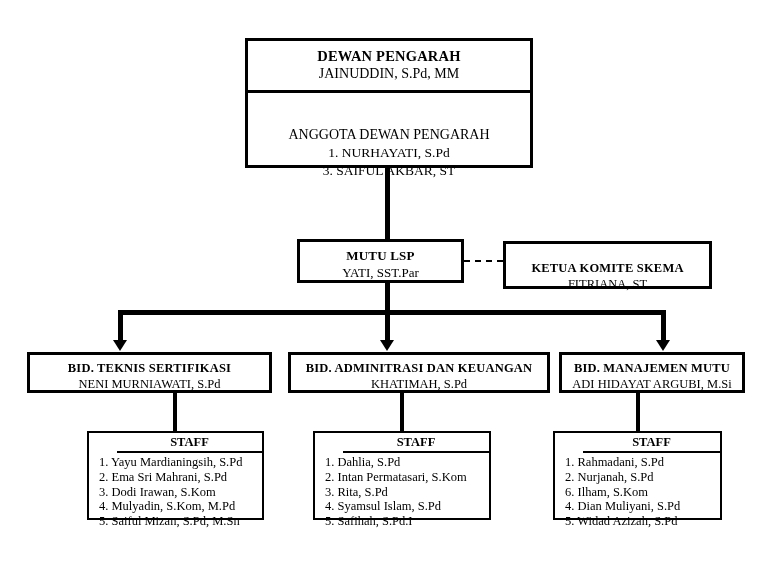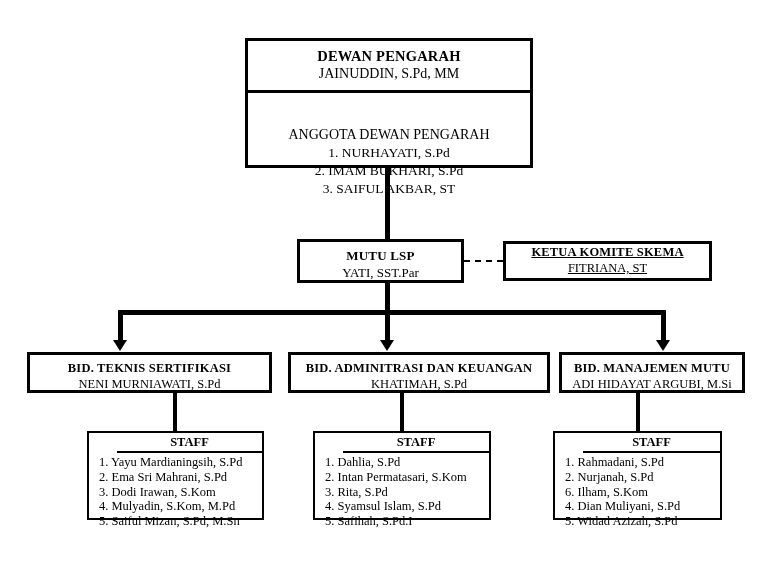--- a/index.html
+++ b/index.html
@@ -68,24 +68,23 @@
     height: 44px;
     padding-top: 5px;
   }
   #lsp-box .ttl { font-size: 13px; line-height: 17px; }
   #lsp-box .sub { font-size: 13px; line-height: 17px; }
 
   #komite-box {
     left: 503px;
     top: 241px;
     width: 209px;
-    height: 40px;
+    height: 48px;
     border-width: 3px;
-    padding-top: 0;
-    text-decoration: underline;
+    padding-top: 16px;
   }
   #komite-box .ttl { font-size: 12.5px; line-height: 16px; }
   #komite-box .sub { font-size: 12.5px; line-height: 16px; }
 
   
   .div-box {
     top: 352px;
     height: 41px;
     padding-top: 5px;
   }
@@ -148,21 +147,20 @@
 <div id="chart">
 
   <div class="box" id="board-box">
     <div id="board-head">
       <div class="ttl">DEWAN PENGARAH</div>
       <div class="sub">JAINUDDIN, S.Pd, MM</div>
     </div>
     <div id="board-members">
       <div class="mhead">ANGGOTA DEWAN PENGARAH</div>
       <div class="mitem">1. NURHAYATI, S.Pd</div>
-      <div class="mitem">2. IMAM BUKHARI, S.Pd</div>
       <div class="mitem">3. SAIFUL AKBAR, ST</div>
     </div>
   </div>
 
   <div class="vline" style="left:385px; top:168px; width:5px; height:71px;"></div>
 
   <div class="box" id="lsp-box">
     <div class="ttl">MUTU  LSP</div>
     <div class="sub">YATI, SST.Par</div>
   </div>

